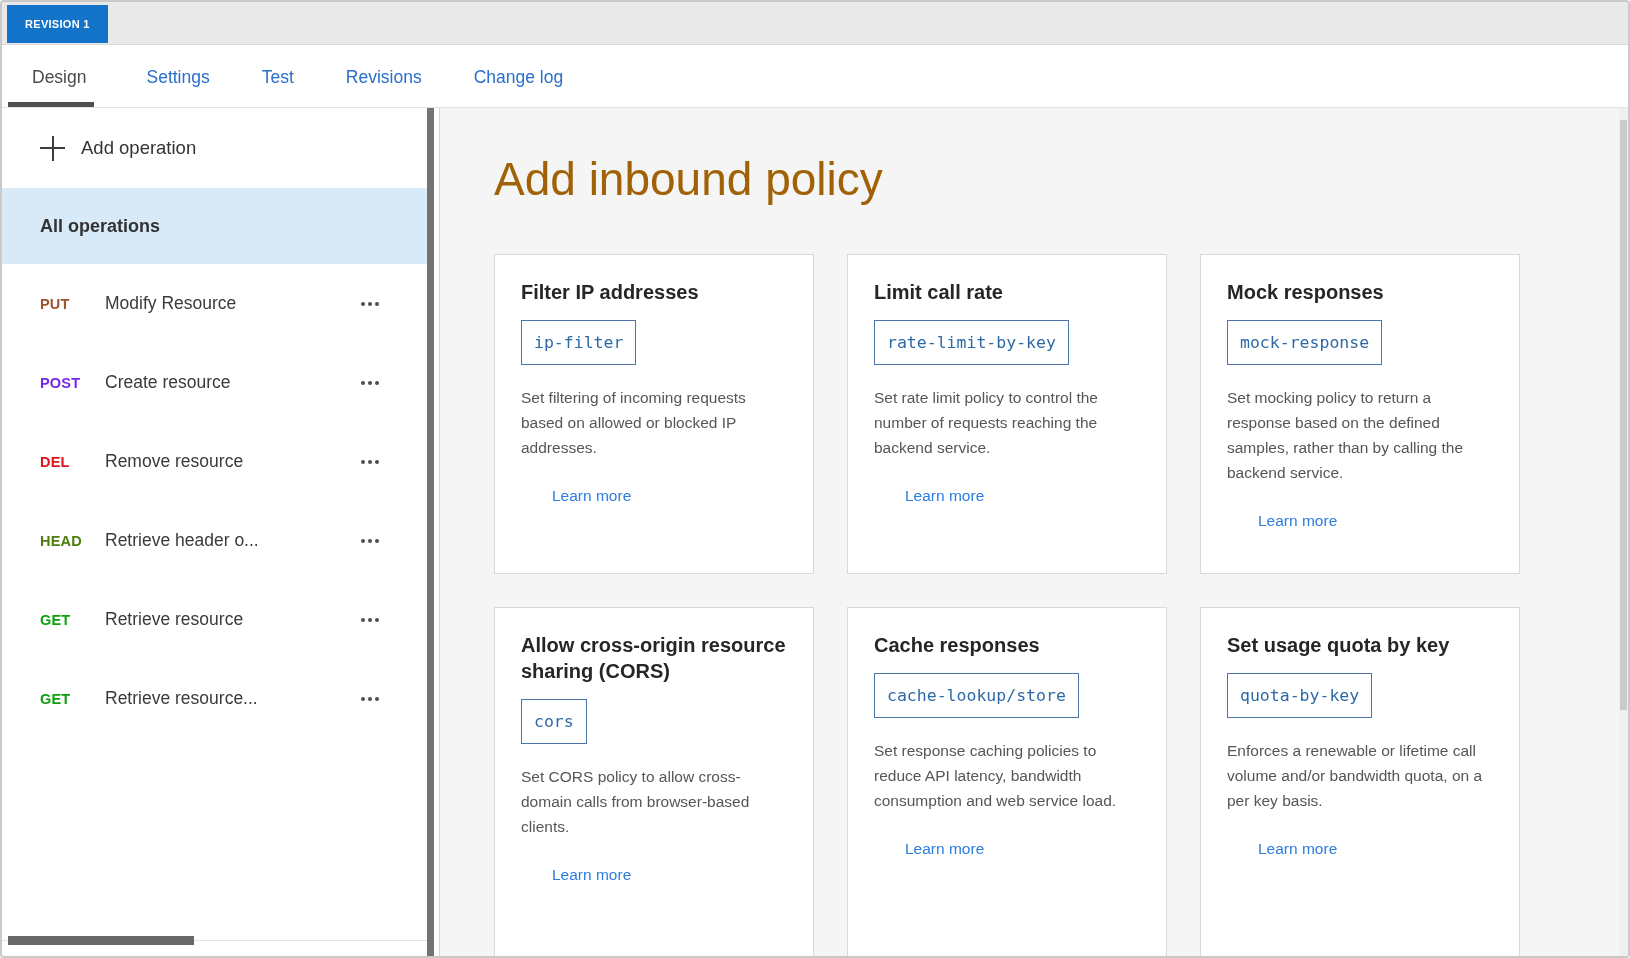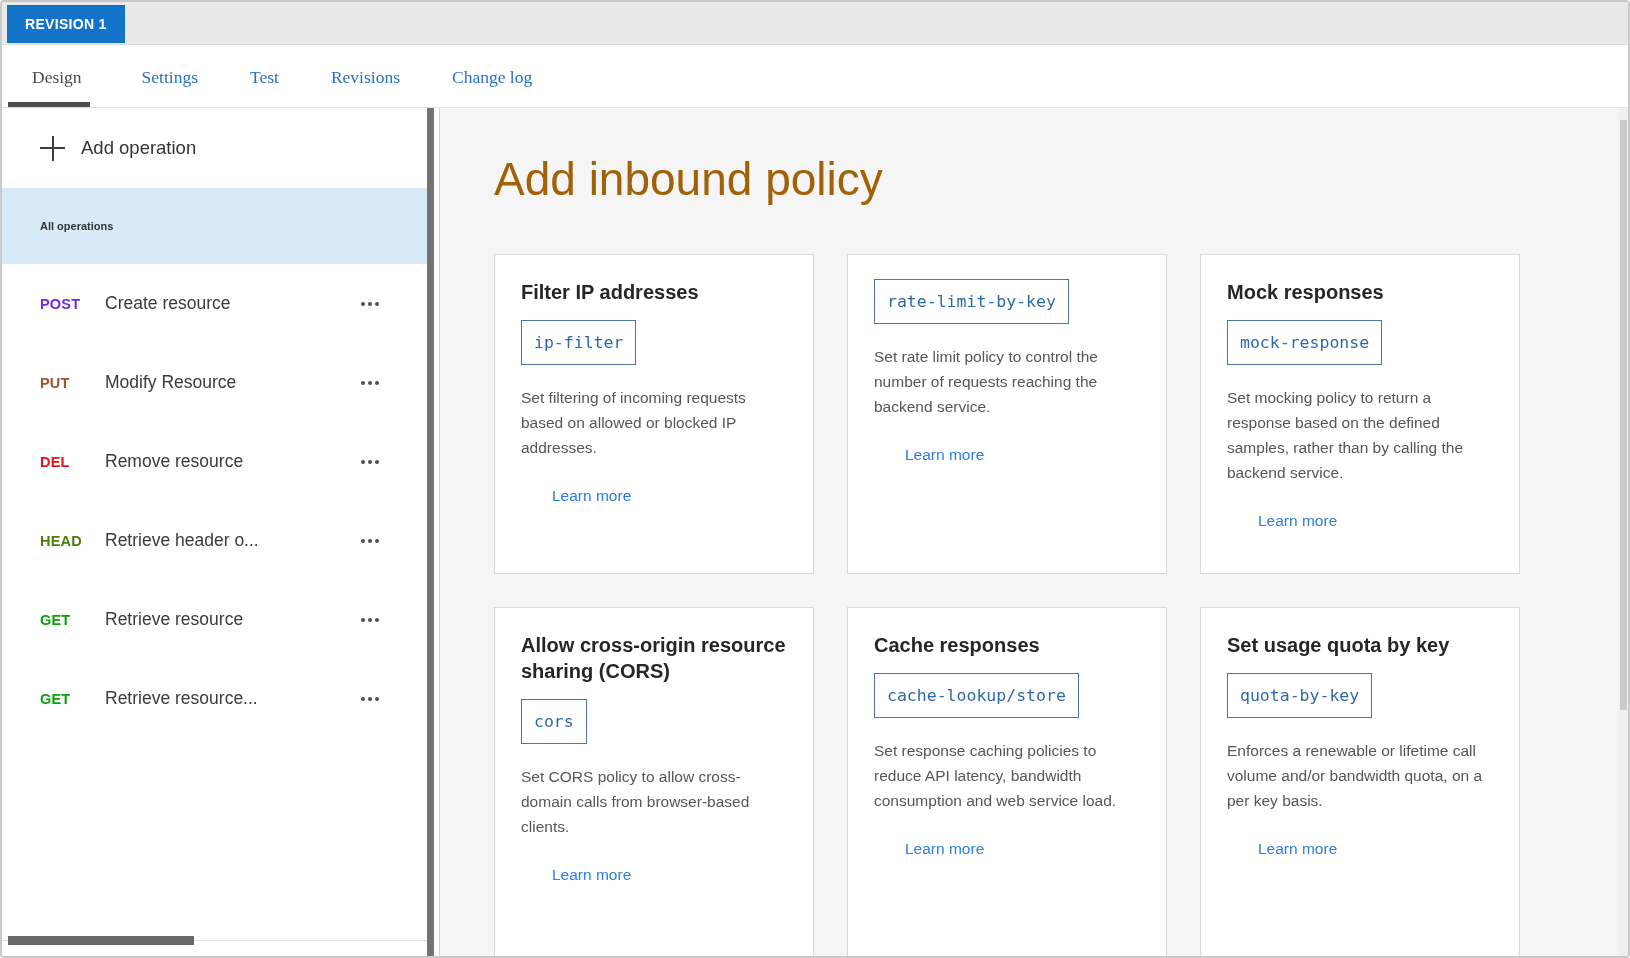--- a/index.html
+++ b/index.html
@@ -20,33 +20,33 @@
   
   .topbar {
     height: 43px; background: #e9e9e9;
     border-bottom: 1px solid #dadada;
     position: relative;
   }
   .revision-badge {
     position: absolute; left: 5px; top: 3px;
     height: 38px; line-height: 38px;
     background: #1373c9; color: #ffffff;
-    font-size: 14px; font-weight: 700; letter-spacing: .3px;
+    font-size: 11px; font-weight: 700; letter-spacing: .3px;
     padding: 0 18px;
   }
 
   
   .tabsbar {
     height: 63px; background: #ffffff;
     border-bottom: 1px solid #e4e4e4;
     display: flex; align-items: center;
     padding-left: 6px;
     font-size: 17.5px;
   }
-  .tab { cursor: pointer; color: #2a6fc9; margin-right: 52px; height: 61px; line-height: 63px; position: relative; font-family: Liberation Serif, serif; }
+  .tab { cursor: pointer; color: #2a6fc9; margin-right: 52px; height: 61px; line-height: 63px; position: relative; }
   .tab.active { color: #4a4a4a; padding: 0 8px 0 24px; }
   .tab.active::after {
     content: ""; position: absolute; left: 0; right: 0; bottom: 0;
     height: 5px; background: #4f4f4f;
   }
 
   
   .body-row { display: flex; height: 851px; }
 
   .sidebar {
@@ -63,21 +63,21 @@
   .plus-icon::before, .plus-icon::after {
     content: ""; position: absolute; background: #3c3c3c;
   }
   .plus-icon::before { left: 0; right: 0; top: 11.5px; height: 2px; }
   .plus-icon::after  { top: 0; bottom: 0; left: 11.5px; width: 2px; }
 
   .all-operations {
     height: 76px; background: #d8eaf8;
     display: flex; align-items: center;
     padding-left: 38px;
-    font-size: 11px; font-weight: 700; color: #333;
+    font-size: 18px; font-weight: 700; color: #333;
     cursor: pointer;
   }
   .op-row {
     height: 79px; display: flex; align-items: center;
     padding-left: 38px; cursor: pointer;
   }
   .op-method {
     width: 65px; flex: none;
     font-size: 14.5px; font-weight: 700; letter-spacing: .2px;
   }
@@ -179,28 +179,28 @@
       <div class="add-operation">
         <span class="plus-icon"></span>
         <span>Add operation</span>
       </div>
 
       <div class="all-operations">
         <span>All operations</span>
       </div>
 
       <div class="op-row">
+        <span class="op-method" style="color: rgb(160, 82, 45);">PUT</span>
+        <span class="op-name">Modify Resource</span>
+        <span class="more-dots"></span>
+      </div>
+
+      <div class="op-row">
         <span class="op-method" style="color: rgb(114, 41, 232);">POST</span>
         <span class="op-name">Create resource</span>
-        <span class="more-dots"></span>
-      </div>
-
-      <div class="op-row">
-        <span class="op-method" style="color: rgb(160, 82, 45);">PUT</span>
-        <span class="op-name">Modify Resource</span>
         <span class="more-dots"></span>
       </div>
 
       <div class="op-row">
         <span class="op-method" style="color: rgb(224, 21, 28);">DEL</span>
         <span class="op-name">Remove resource</span>
         <span class="more-dots"></span>
       </div>
 
       <div class="op-row">
@@ -233,20 +233,21 @@
       <div class="cards-grid">
 
         <div class="card">
           <div class="card-title">Filter IP addresses</div>
           <div class="card-tag">ip-filter</div>
           <div class="card-desc">Set filtering of incoming requests based on allowed or blocked IP addresses.</div>
           <a class="learn-more">Learn more</a>
         </div>
 
         <div class="card">
+          <div class="card-title">Limit call rate</div>
           <div class="card-tag">rate-limit-by-key</div>
           <div class="card-desc">Set rate limit policy to control the number of requests reaching the backend service.</div>
           <a class="learn-more">Learn more</a>
         </div>
 
         <div class="card">
           <div class="card-title">Mock responses</div>
           <div class="card-tag">mock-response</div>
           <div class="card-desc">Set mocking policy to return a response based on the defined samples, rather than by calling the backend service.</div>
           <a class="learn-more">Learn more</a>

